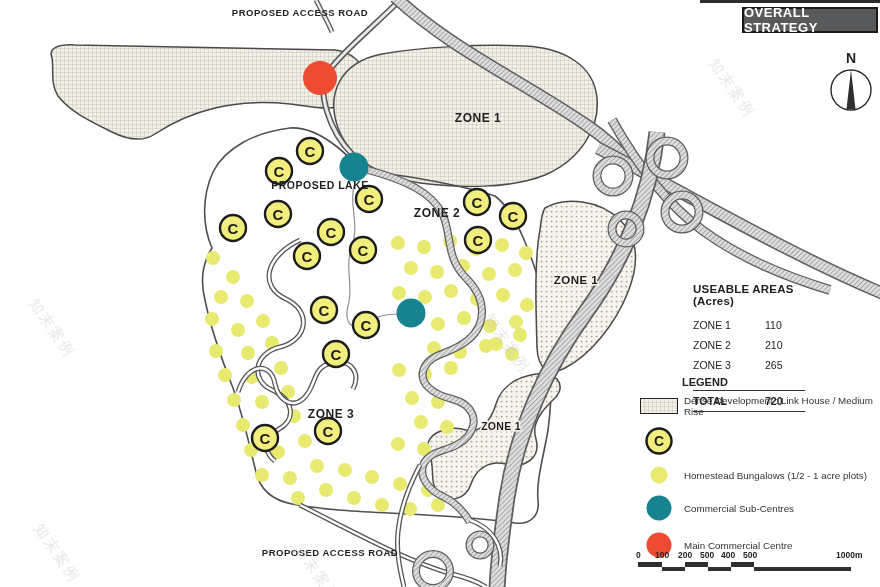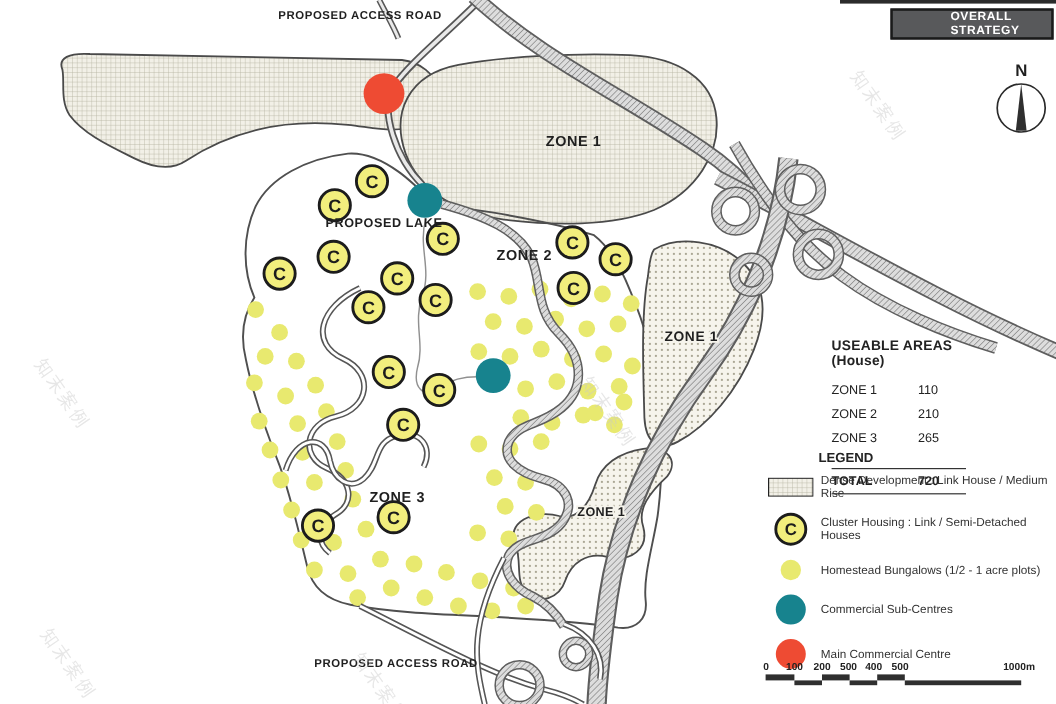--- a/index.html
+++ b/index.html
@@ -3,21 +3,21 @@
 <meta charset="utf-8">
 <style>
   html,body{margin:0;padding:0;background:#ffffff;}
   #stage{position:relative;width:880px;height:587px;background:#ffffff;overflow:hidden;
          font-family:"Liberation Sans", sans-serif;color:#222;}
   #mapsvg{position:absolute;left:0;top:0;}
   
   #topline{position:absolute;left:700px;top:0;width:180px;height:3px;background:#2b2b2b;}
   #titlebox{position:absolute;left:742px;top:7px;width:132px;height:22px;background:#58595b;
             border:2px solid #1a1a1a;display:flex;align-items:center;justify-content:center;}
-  #titlebox span{color:#fff;font-weight:bold;font-size:10px;letter-spacing:.5px;padding-left:48px;}
+  #titlebox span{color:#fff;font-weight:bold;font-size:13px;letter-spacing:.5px;}
   
   #areas{position:absolute;left:693px;top:283px;width:120px;font-size:10.5px;}
   #areas .t{font-weight:bold;font-size:11.5px;margin-bottom:8px;letter-spacing:.2px;}
   #areas .row{display:flex;justify-content:space-between;padding:4px 0 4px 0;width:112px;}
   #areas .row .v{width:40px;text-align:left;}
   #areas .total{border-top:1.5px solid #333;border-bottom:1.5px solid #333;font-weight:bold;margin-top:15px;}
   
   #legend{position:absolute;left:638px;top:376px;width:242px;font-size:9.8px;}
   #legend .lt{font-weight:bold;font-size:11px;margin-bottom:7px;padding-left:44px;}
   .litem{display:flex;align-items:center;margin-bottom:9px;}
@@ -294,21 +294,21 @@
     <span>OVERALL STRATEGY</span>
   </div>
 
   <svg id="north" width="50" height="66" viewBox="0 0 50 66">
     <text x="25" y="13" text-anchor="middle" font-size="14" font-weight="bold" fill="#1f1f1f" font-family="Liberation Sans, sans-serif">N</text>
     <circle cx="25" cy="40" r="20" fill="#ffffff" stroke="#2a2a2a" stroke-width="1.4"></circle>
     <polygon points="25,20 20.5,59 29.5,59" fill="#2f2f2f"></polygon>
   </svg>
 
   <div id="areas">
-    <div class="t">USEABLE AREAS (House)</div>
+    <div class="t">USEABLE AREAS (Acres)</div>
     <div class="row">
       <span>ZONE 1</span>
       <span class="v">110</span>
     </div>
     <div class="row">
       <span>ZONE 2</span>
       <span class="v">210</span>
     </div>
     <div class="row">
       <span>ZONE 3</span>
@@ -332,21 +332,20 @@
       <span class="ltxt">Dense Development : Link House / Medium Rise</span>
     </div>
 
     <div class="litem">
       <span class="lsw">
         <svg width="30" height="30">
           <circle cx="15" cy="15" r="12.5" fill="#f2ee7d" stroke="#1c1c1c" stroke-width="2.4"></circle>
           <text x="15" y="20" text-anchor="middle" font-size="14" font-weight="bold" fill="#1c1c1c" font-family="Liberation Sans, sans-serif">C</text>
         </svg>
       </span>
-      <span class="ltxt">Cluster Housing : Link / Semi-Detached Houses</span>
     </div>
 
     <div class="litem">
       <span class="lsw">
         <svg width="20" height="20">
             <circle cx="10" cy="10" r="8.5" fill="#e8e96f"></circle>
           </svg>
       </span>
       <span class="ltxt">Homestead Bungalows (1/2 - 1 acre plots)</span>
     </div>

